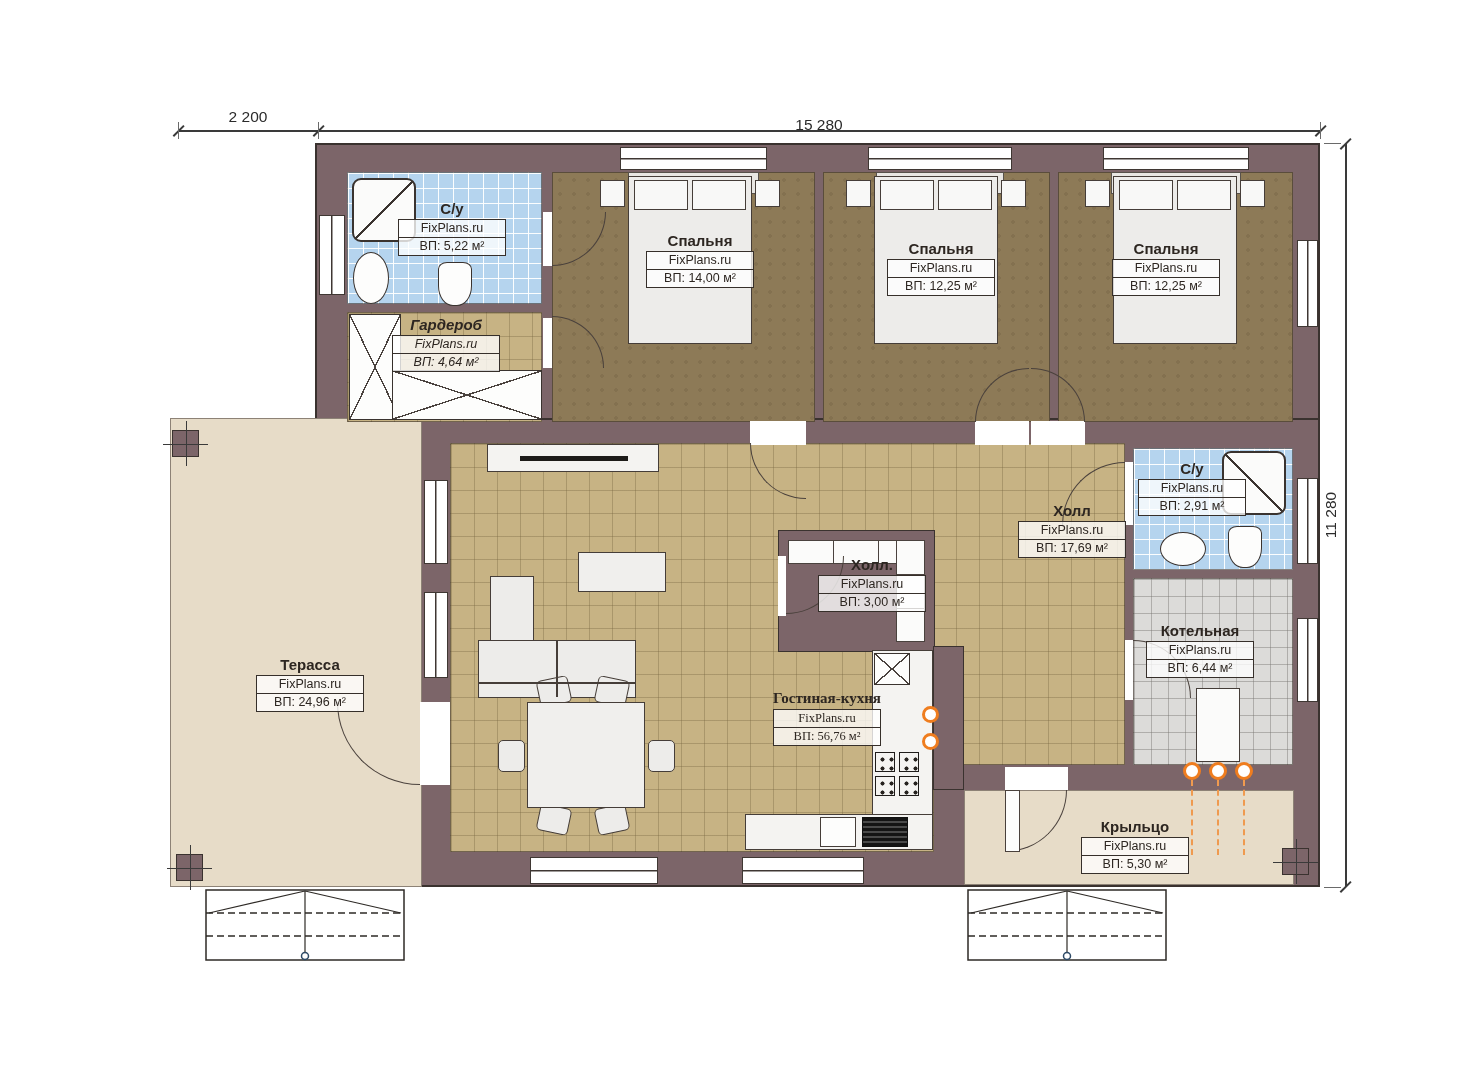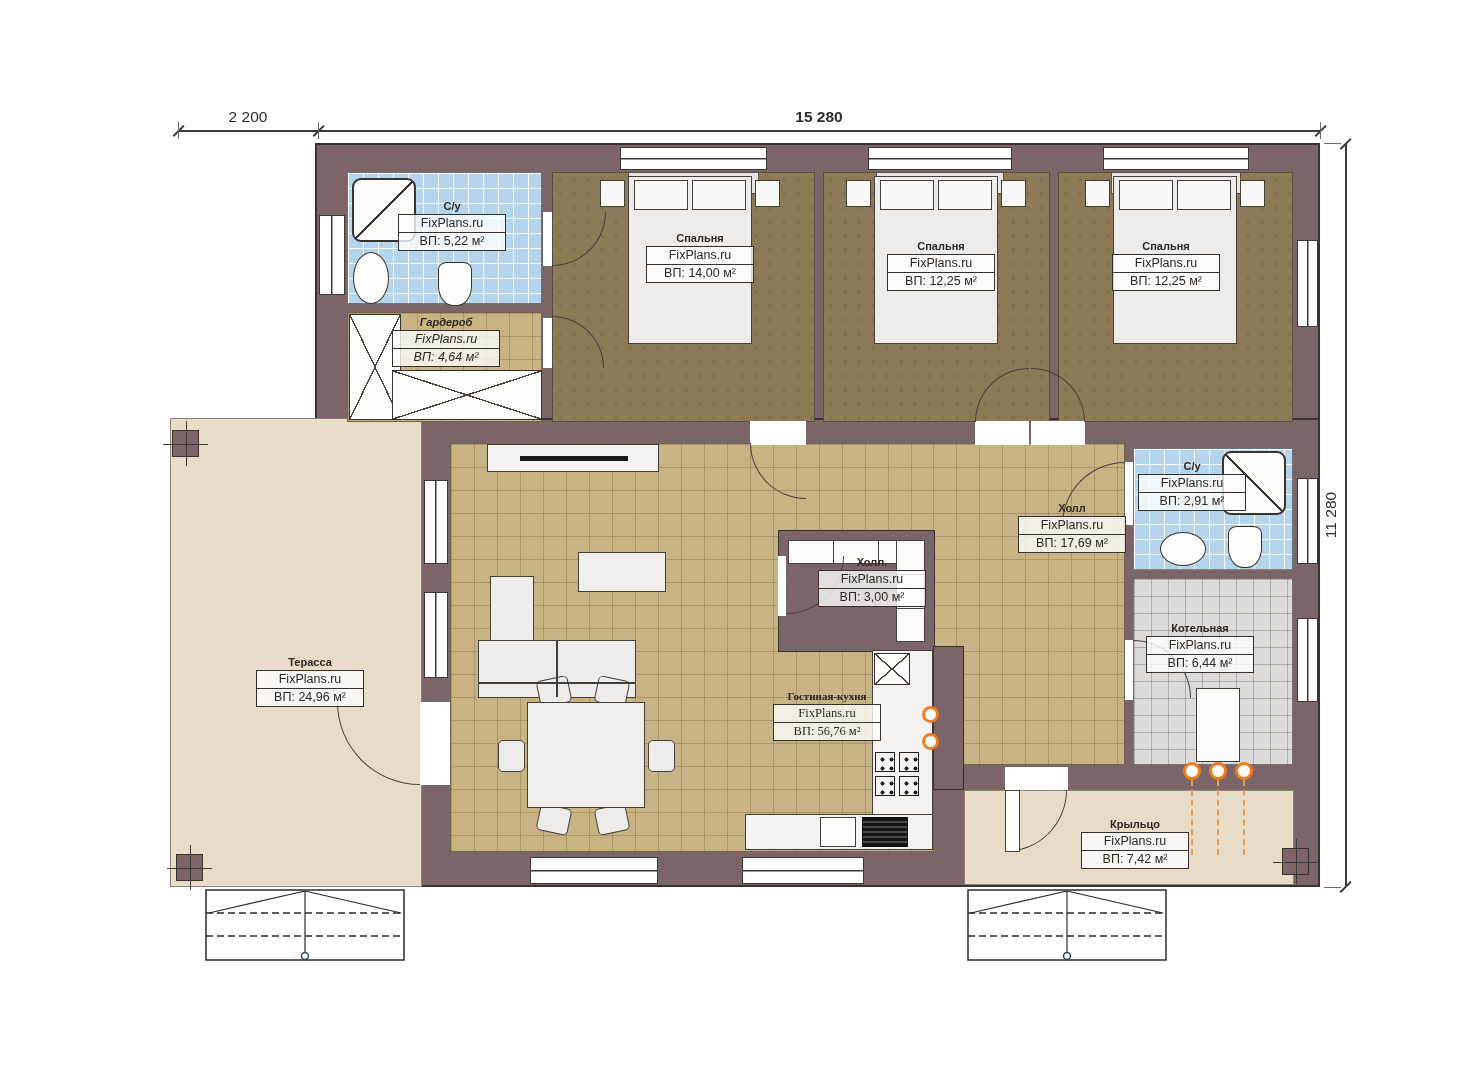--- a/index.html
+++ b/index.html
@@ -60,21 +60,21 @@
           border-radius:9px 9px 15px 15px/7px 7px 20px 20px;z-index:15;}
   .shelf{position:absolute;box-sizing:border-box;background:#fbfbfa;border:1px solid #4a423e;z-index:15;}
   .burner{position:absolute;box-sizing:border-box;border:1px solid #1f1c1a;background-color:#f4f3f1;z-index:17;
     background-image:radial-gradient(#26221f 1.8px,transparent 2.3px);background-size:9px 9px;background-position:2px 2px;}
   .appl{position:absolute;box-sizing:border-box;background:repeating-linear-gradient(#141414 0 3px,#4a4a4a 3px 5px);border:1px solid #111;z-index:17;}
   .knob{position:absolute;width:11px;height:11px;border-radius:50%;background:#fff;border:3px solid #ef7d1f;z-index:28;}
   .pipe{position:absolute;width:0;border-left:2.5px dashed #ef9a4f;z-index:27;}
   .pipedot{position:absolute;width:12px;height:12px;border-radius:50%;background:#fff;border:3.5px solid #ef7d1f;z-index:28;}
   
   .room-label{position:absolute;transform:translateX(-50%);text-align:center;z-index:40;color:#2d2621;white-space:nowrap;}
-  .rl-name{font-size:11px;font-weight:bold;margin-bottom:2px;}
+  .rl-name{font-size:15px;font-weight:bold;margin-bottom:2px;}
   .rl-box{display:block;background:rgba(255,255,255,.78);border:1.5px solid #362f2a;
           font-size:12.5px;padding:0 7px;line-height:17px;min-width:92px;}
   .rl-box + .rl-box{margin-top:-1.5px;}
   
   .dimline{position:absolute;background:#3a3a3a;z-index:50;}
   .tick{position:absolute;width:15px;height:1.6px;background:#3a3a3a;transform:rotate(-45deg);z-index:50;}
   .ext{position:absolute;background:#6a6a6a;z-index:50;}
   .dim-text{position:absolute;font-size:15.5px;color:#2b2b2b;z-index:50;white-space:nowrap;}
   .post{position:absolute;width:25px;height:25px;background:#7c6569;border:1.5px solid #3a322f;z-index:6;}
   .post::before{content:"";position:absolute;left:-10px;right:-10px;top:50%;height:1.5px;background:#3a3a3a;}
@@ -294,33 +294,33 @@
     <div class="rl-box">ВП: 56,76 м²</div>
   </div>
   <div class="room-label" style="left:310px;top:656px;">
     <div class="rl-name">Терасса</div>
     <div class="rl-box">FixPlans.ru</div>
     <div class="rl-box">ВП: 24,96 м²</div>
   </div>
   <div class="room-label" style="left:1135px;top:818px;">
     <div class="rl-name">Крыльцо</div>
     <div class="rl-box">FixPlans.ru</div>
-    <div class="rl-box">ВП: 7,42 м²</div>
+    <div class="rl-box">ВП: 5,30 м²</div>
   </div>
 
   <div class="dimline" style="left:178px;top:130px;width:140px;height:1.5px;"></div>
   <div class="dimline" style="left:318px;top:130px;width:1002px;height:1.5px;"></div>
   <div class="tick" style="left:171px;top:130px;"></div>
   <div class="tick" style="left:311px;top:130px;"></div>
   <div class="tick" style="left:1313px;top:130px;"></div>
   <div class="ext" style="left:178px;top:122px;width:1px;height:17px;"></div>
   <div class="ext" style="left:318px;top:122px;width:1px;height:17px;"></div>
   <div class="ext" style="left:1320px;top:122px;width:1px;height:17px;"></div>
   <div class="dim-text" style="left:248px;top:108px;transform:translateX(-50%);">2 200</div>
-  <div class="dim-text" style="left:819px;top:108px;transform:translateX(-50%);font-weight:bold;">15 280</div>
+  <div class="dim-text" style="left:819px;top:116px;transform:translateX(-50%);">15 280</div>
 
   <div class="dimline" style="left:1345px;top:143px;width:1.5px;height:744px;"></div>
   <div class="tick" style="left:1338px;top:143px;"></div>
   <div class="tick" style="left:1338px;top:886px;"></div>
   <div class="ext" style="left:1324px;top:143px;width:17px;height:1px;"></div>
   <div class="ext" style="left:1324px;top:887px;width:17px;height:1px;"></div>
   <div class="dim-text" style="left:1331px;top:515px;transform:translate(-50%,-50%) rotate(-90deg);">11 280</div>
 
 </div>
 

